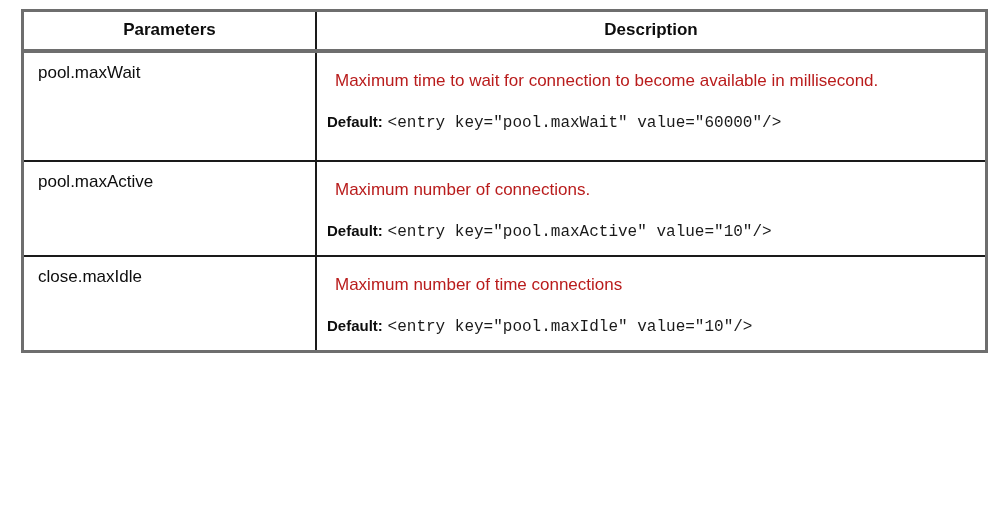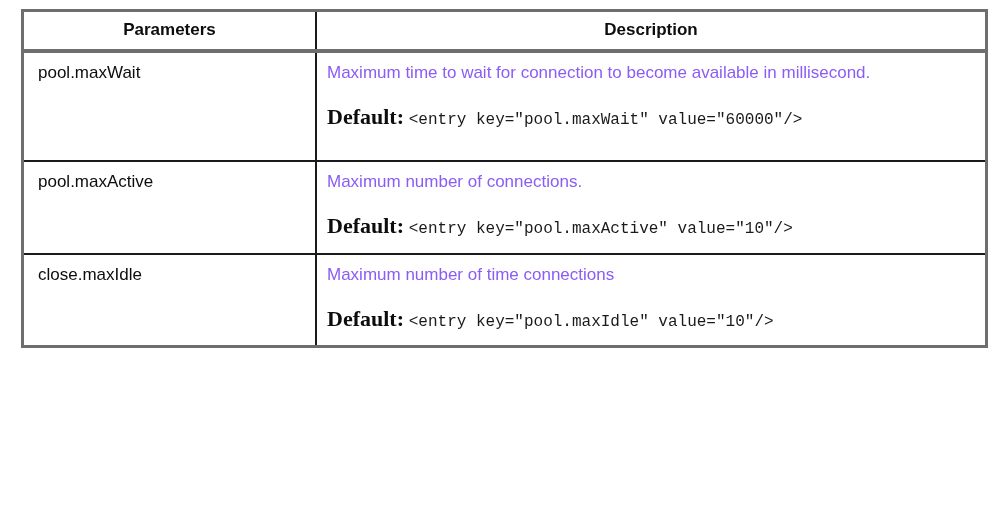--- a/index.html
+++ b/index.html
@@ -81,36 +81,35 @@
     line-height: 1.25;
     white-space: nowrap;
   }
 
   .desc-cell-inner {
     padding: 9px 8px 12px 10px;
   }
 
   .desc-text {
     font-size: 17px;
-    color: #8b5cf6;
+    color: #b91c1c;
     line-height: 1.35;
-    margin: 0;
+    margin: 8px;
   }
 
   .desc-default {
     margin: 18px 0 0 0;
     font-size: 17px;
     color: #0d0d0d;
     line-height: 1.3;
     white-space: nowrap;
   }
   .default-label {
     font-weight: bold;
-    font-size: 22px;
-    font-family: Liberation Serif, serif;
+    font-size: 15px;
   }
   .default-code {
     font-family: "Liberation Mono", "DejaVu Sans Mono", monospace;
     font-size: 16px;
     color: #1a1a1a;
     letter-spacing: 0px;
   }
 
   
   tr.row-0 .desc-cell-inner { min-height: 86px; }

